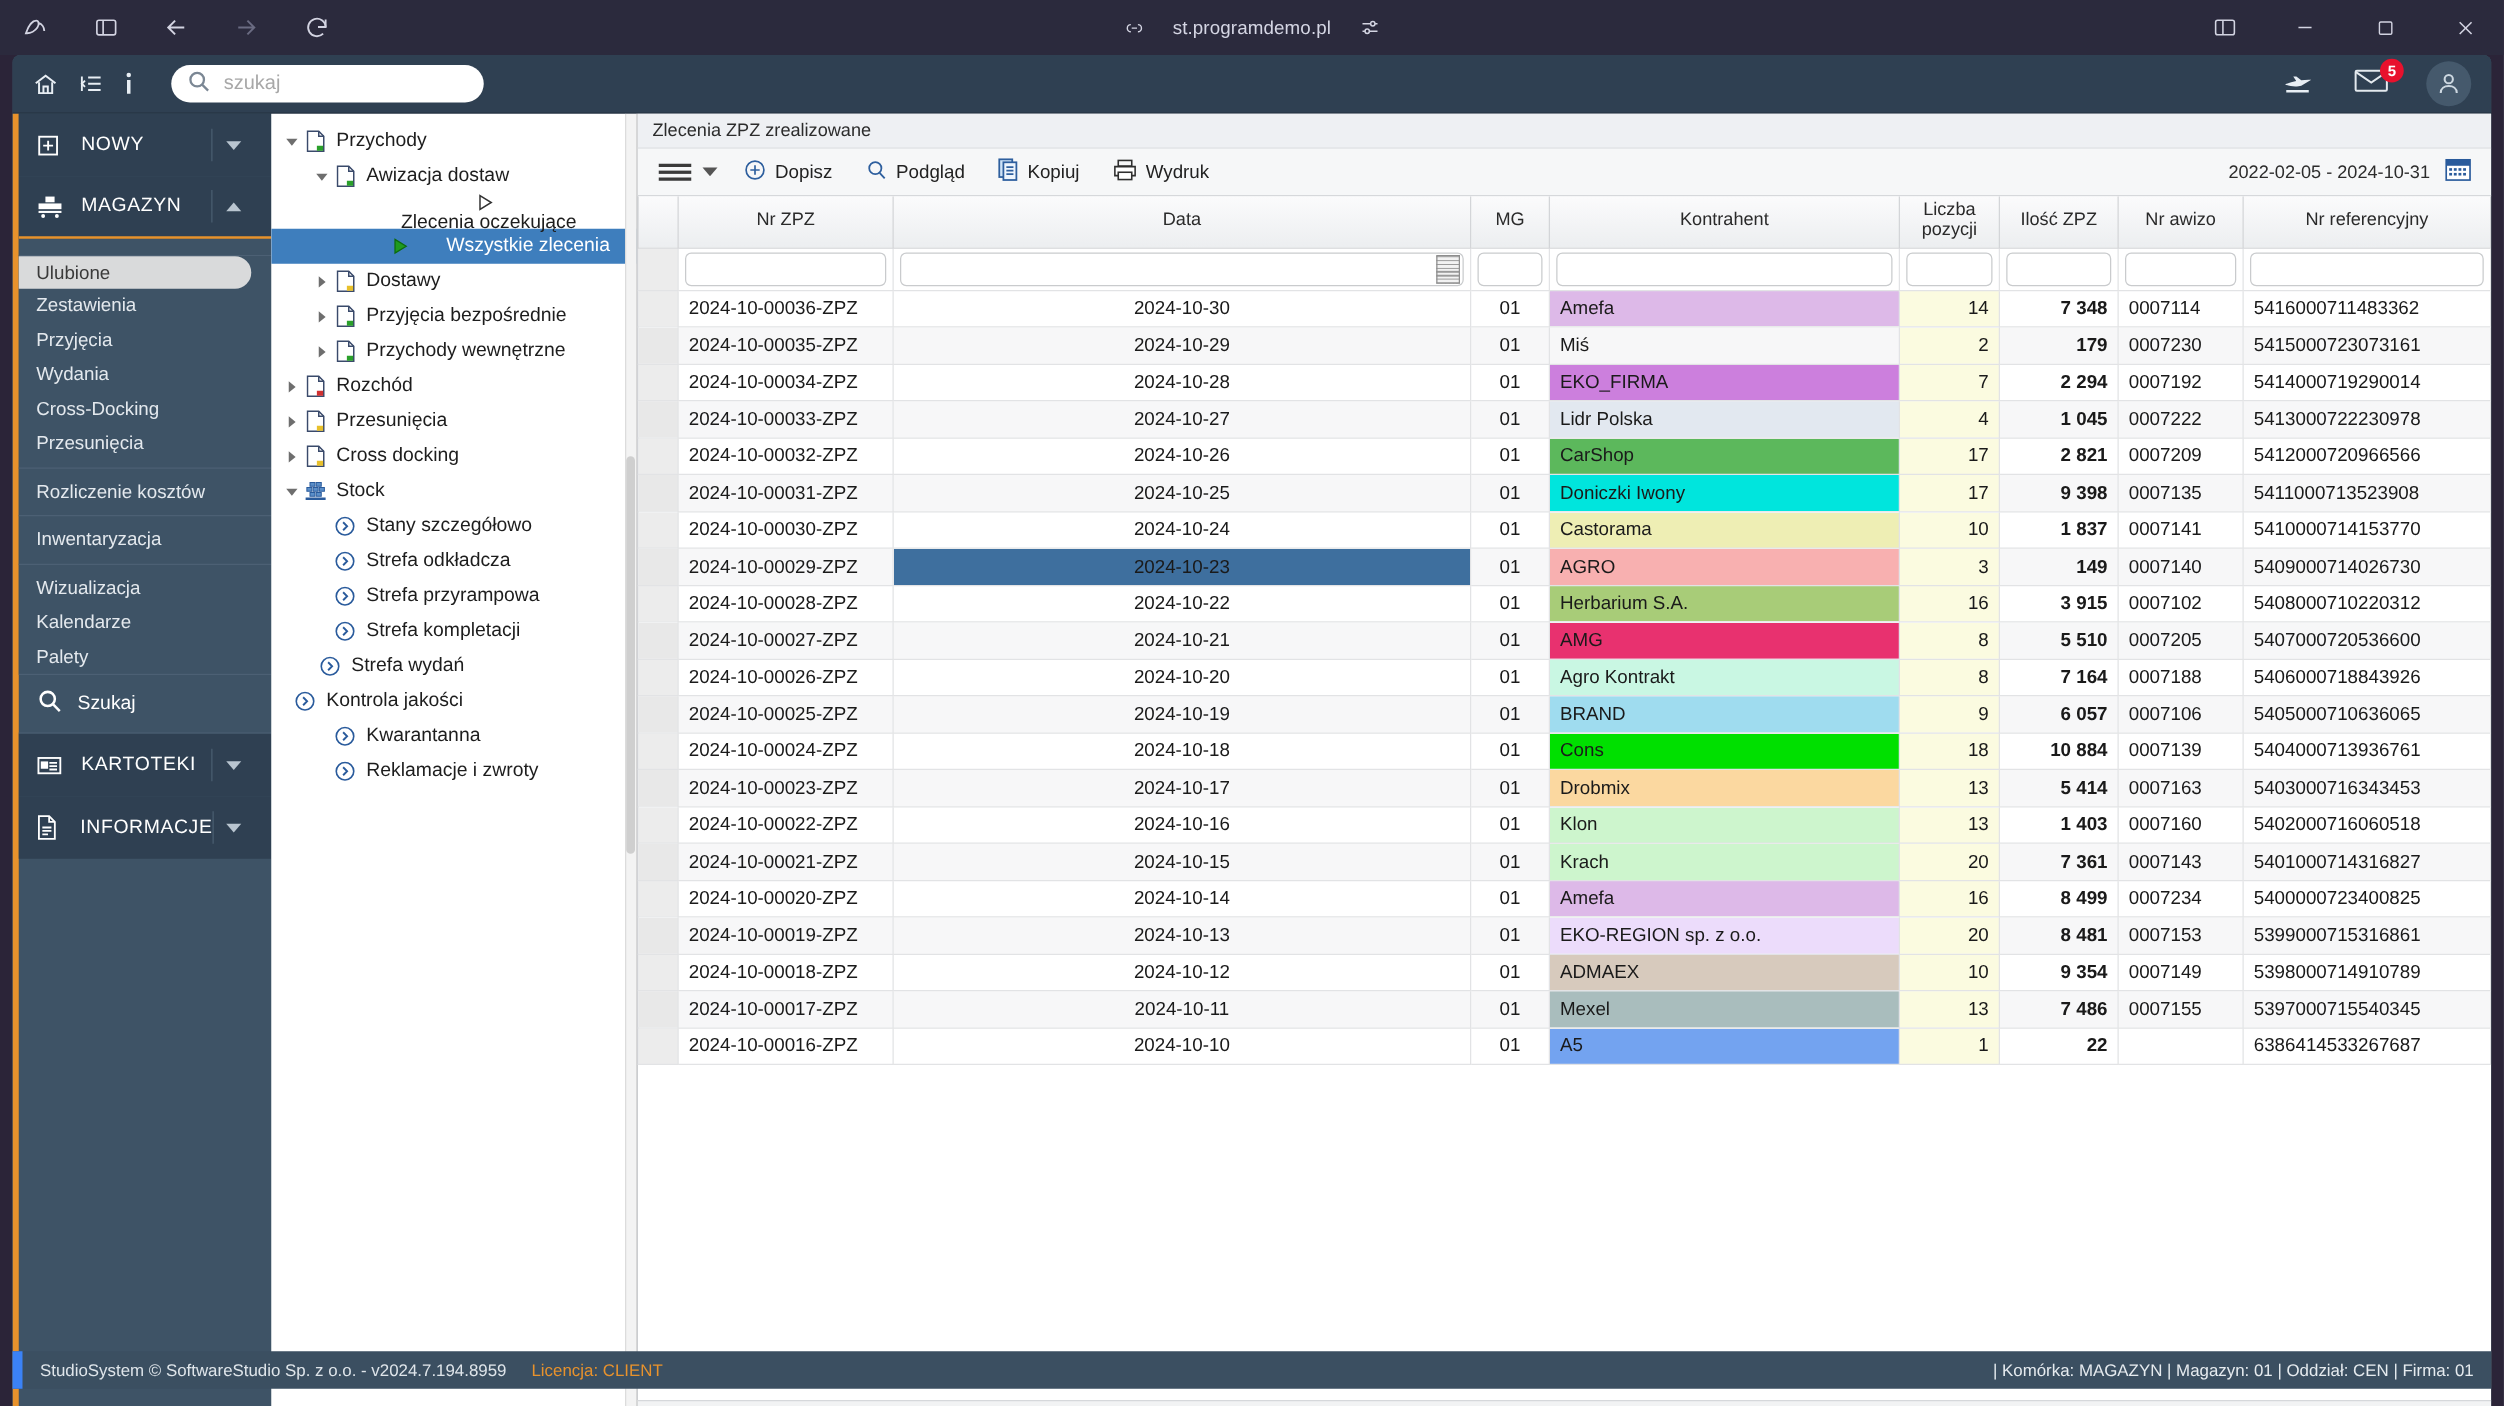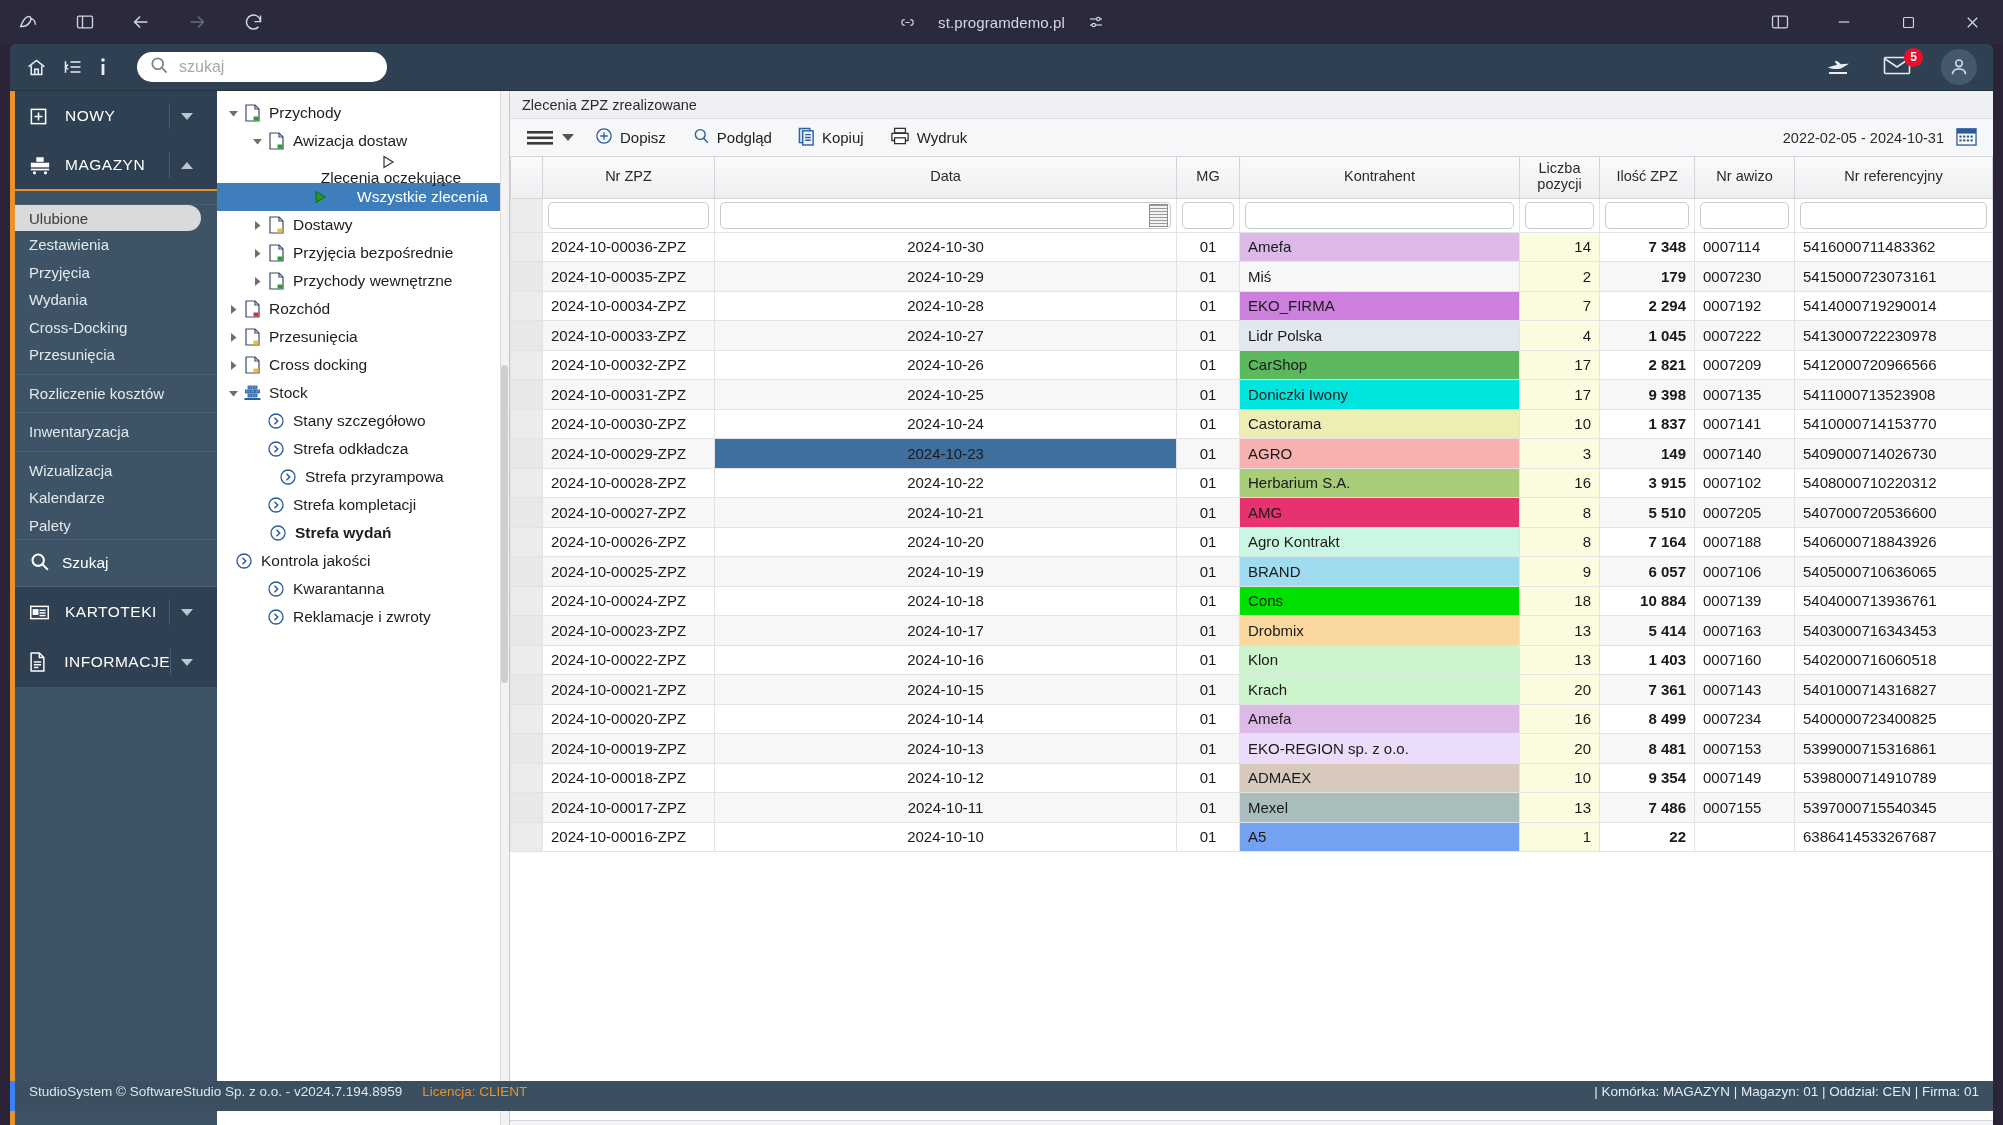--- a/index.html
+++ b/index.html
@@ -227,23 +227,23 @@
   .pg-btn {
     width: 30px; height: 31px; border: 1px solid #c5c7c9; border-radius: 4px;
     background: linear-gradient(#fdfdfd,#eff0f1);
     display: flex; align-items: center; justify-content: center; cursor: pointer;
   }
 
   
   .statusbar {
     position: absolute; left: 10px; top: 1081px;
     width: 1983px; height: 30px; background: #3b4f61;
-    display: flex; align-items: flex-end; padding: 12px 14px;
+    display: flex; align-items: center; padding: 12px 14px;
     font-size: 13.5px; color: #dfe5ea;
-    border-left: 5px solid #3b82f6;
+    border-left: 8px solid #3b82f6;
   }
   .st-lic { color: #e8922c; margin-left: 20px; }
   .st-right { margin-left: auto; color: #e6ebef; }
 
   .arrow-d { width:0;height:0;border-left:6px solid transparent;border-right:6px solid transparent;border-top:7px solid currentColor; }
   .arrow-u { width:0;height:0;border-left:6px solid transparent;border-right:6px solid transparent;border-bottom:7px solid currentColor; }
 </style>
 </head>
 <body>
 
@@ -652,41 +652,41 @@
           <div class="tnode" style="padding-left: 32px;">
             <span class="tw"></span>
             <span class="ticon">
               <svg width="16" height="16" viewBox="0 0 16 16">
                 <circle cx="8" cy="8" r="7" fill="#fff" stroke="#2a5b9c" stroke-width="1.3"></circle>
                 <path d="M6.5 4.8L9.7 8l-3.2 3.2" fill="none" stroke="#2a5b9c" stroke-width="1.5"></path>
               </svg>
             </span>
             <span class="tlabel">Strefa odkładcza</span>
           </div>
-          <div class="tnode" style="padding-left: 32px; margin-left: 12px;">
+          <div class="tnode" style="padding-left: 32px;">
             <span class="tw"></span>
             <span class="ticon">
               <svg width="16" height="16" viewBox="0 0 16 16">
                 <circle cx="8" cy="8" r="7" fill="#fff" stroke="#2a5b9c" stroke-width="1.3"></circle>
                 <path d="M6.5 4.8L9.7 8l-3.2 3.2" fill="none" stroke="#2a5b9c" stroke-width="1.5"></path>
               </svg>
             </span>
             <span class="tlabel">Strefa przyrampowa</span>
           </div>
           <div class="tnode" style="padding-left: 32px;">
             <span class="tw"></span>
             <span class="ticon">
               <svg width="16" height="16" viewBox="0 0 16 16">
                 <circle cx="8" cy="8" r="7" fill="#fff" stroke="#2a5b9c" stroke-width="1.3"></circle>
                 <path d="M6.5 4.8L9.7 8l-3.2 3.2" fill="none" stroke="#2a5b9c" stroke-width="1.5"></path>
               </svg>
             </span>
             <span class="tlabel">Strefa kompletacji</span>
           </div>
-          <div class="tnode" style="padding-left: 34px; font-weight: bold;">
+          <div class="tnode" style="padding-left: 20px;">
             <span class="tw"></span>
             <span class="ticon">
               <svg width="16" height="16" viewBox="0 0 16 16">
                 <circle cx="8" cy="8" r="7" fill="#fff" stroke="#2a5b9c" stroke-width="1.3"></circle>
                 <path d="M6.5 4.8L9.7 8l-3.2 3.2" fill="none" stroke="#2a5b9c" stroke-width="1.5"></path>
               </svg>
             </span>
             <span class="tlabel">Strefa wydań</span>
           </div>
           <div class="tnode" style="">

